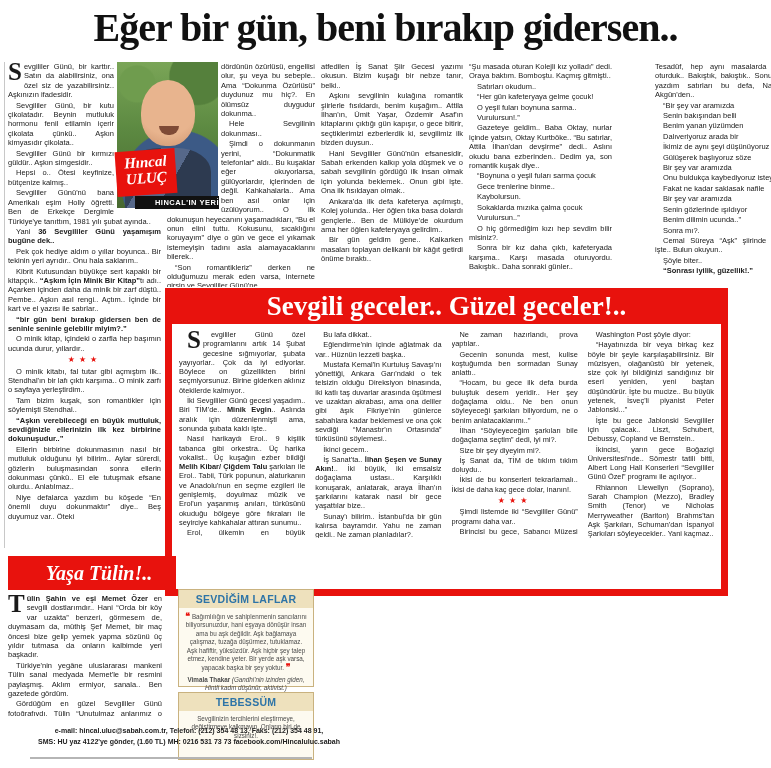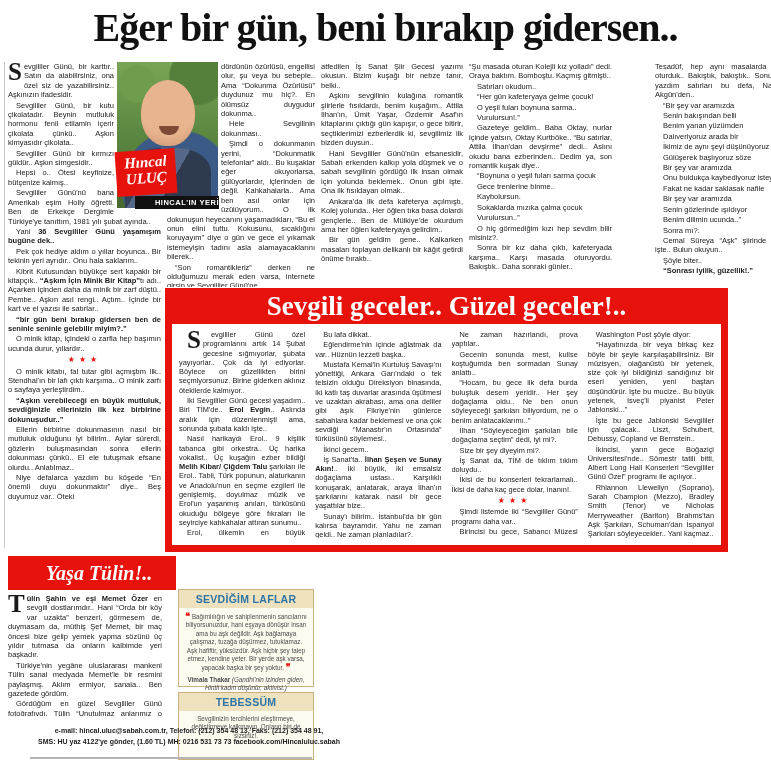--- a/index.html
+++ b/index.html
@@ -36,21 +36,21 @@
   .shirt{position:absolute;left:8px;top:86px;width:86px;height:60px;border-radius:40% 40% 0 0;
         background:linear-gradient(120deg,#33425a 0 30%,#56688a 30% 55%,#2d3a50 55% 100%);}
   .namecard{position:absolute;left:116px;top:150px;width:60px;height:45px;background:#e8120d;
         transform:rotate(-4deg);color:#fff;font-family:"Liberation Serif",serif;
         font-style:italic;font-weight:bold;text-align:center;line-height:1.05;
         font-size:15px;padding-top:5px;box-sizing:border-box;}
   .plate{position:absolute;left:135px;top:196px;width:84px;height:13px;background:#111;
         color:#fff;font-size:7.5px;font-weight:bold;text-align:right;line-height:13px;
         letter-spacing:0.5px;}
   
-  .redbox{position:absolute;left:165px;top:288px;width:563px;height:264px;background:#e8120d;}
+  .redbox{position:absolute;left:165px;top:288px;width:563px;height:308px;background:#e8120d;}
   .banner{height:36px;color:#fff;text-align:center;font-family:"Liberation Serif",serif;
         font-weight:bold;font-size:27px;line-height:36px;}
   .rb-inner{position:absolute;left:7px;top:36px;right:7px;bottom:7px;background:#fff;
         display:flex;gap:10px;padding:6px 7px;box-sizing:border-box;}
   .acol{width:127px;height:208px;overflow:hidden;font-size:7.4px;line-height:9.3px;
         text-align:justify;}
   .acol p{margin:0 0 1px 0;text-indent:8px;}
   .acol p.stars{color:#e8120d;text-align:center;text-indent:0;letter-spacing:4px;font-size:8px;margin:2px 0;}
   
   .yasa{position:absolute;left:8px;top:556px;width:154px;height:34px;background:#e8120d;
@@ -90,20 +90,21 @@
         <p>Sevgililer Günü bir kırmızı güldür.. Aşkın simgesidir..</p>
         <p>Hepsi o.. Ötesi keyfinize, bütçenize kalmış..</p>
         <p>Sevgililer Günü'nü bana Amerikalı eşim Holly öğretti. Ben de Erkekçe Dergimle Türkiye'ye tanıttım, 1981 yılı şubat ayında..</p>
         <p>Yani <strong>36 Sevgililer Günü yaşamışım bugüne dek..</strong></p>
         <p>Pek çok hediye aldım o yıllar boyunca.. Bir tekinin yeri ayrıdır.. Onu hala saklarım..</p>
         <p>Kibrit Kutusundan büyükçe sert kapaklı bir kitapçık.. <strong>“Aşkım İçin Minik Bir Kitap”</strong>tı adı.. Açarken içinden daha da minik bir zarf düştü.. Pembe.. Aşkın asıl rengi.. Açtım.. İçinde bir kart ve el yazısı ile satırlar..</p>
         <p><strong>“bir gün beni bırakıp gidersen ben de seninle seninle gelebilir miyim?.”</strong></p>
         <p>O minik kitap, içindeki o zarfla hep başımın ucunda durur, yıllardır..</p>
         <p class="stars">★★★</p>
         <p>O minik kitabı, fal tutar gibi açmıştım ilk.. Stendhal'ın bir lafı çıktı karşıma.. O minik zarfı o sayfaya yerleştirdim..</p>
+        <p>Tam bizim kuşak, son romantikler için söylemişti Stendhal..</p>
         <p><strong>“Aşkın verebileceği en büyük mutluluk, sevdiğinizle ellerinizin ilk kez birbirine dokunuşudur..”</strong></p>
         <p>Ellerin birbirine dokunmasının nasıl bir mutluluk olduğunu iyi bilirim.. Aylar sürerdi, gözlerin buluşmasından sonra ellerin dokunması çünkü.. El ele tutuşmak efsane olurdu.. Anlatılmaz..</p>
         <p>Niye defalarca yazdım bu köşede “En önemli duyu dokunmaktır” diye.. Beş duyumuz var.. Öteki</p>
       </div>
   </div>
   <div class="col c2">
     <div class="sp-l"></div>
     <div>
         <p class="firstp">dördünün özürlüsü, engellisi olur, şu veya bu sebeple.. Ama “Dokunma Özürlüsü” duydunuz mu hiç?. En ölümsüz duygudur dokunma..</p>
         <p>Hele Sevgilinin dokunması..</p>
@@ -168,21 +169,21 @@
     <div>Hıncal</div>
     <div>ULUÇ</div>
   </div>
   <div class="plate">HINCAL'IN YERİ</div>
 
   <div class="redbox">
     <div class="banner">Sevgili geceler.. Güzel geceler!..</div>
     <div class="rb-inner">
       <div class="acol">
           <p class="firstp"><span class="dc">S</span>evgililer Günü özel programlarını artık 14 Şubat gecesine sığmıyorlar, şubata yayıyorlar.. Çok da iyi ediyorlar. Böylece on güzellikten birini seçmiyorsunuz. Birine giderken aklınız ötekilerde kalmıyor..</p>
-          <p>İki Sevgililer Günü gecesi yaşadım.. Biri TİM'de.. <strong>Erol Evgin</strong>.. Aslında aralık için düzenlenmişti ama, sonunda şubata kaldı işte..</p>
+          <p>İki Sevgililer Günü gecesi yaşadım.. Biri TİM'de.. <strong>Minik Evgin</strong>.. Aslında aralık için düzenlenmişti ama, sonunda şubata kaldı işte..</p>
           <p>Nasıl harikaydı Erol.. 9 kişilik tabanca gibi orkestra.. Üç harika vokalist.. Üç kuşağın ezber bildiği <strong>Melih Kibar/ Çiğdem Talu</strong> şarkıları ile Erol.. Tabii, Türk popunun, alaturkanın ve Anadolu'nun en seçme ezgileri ile genişlemiş, doyulmaz müzik ve Erol'un yaşanmış anıları, türküsünü okuduğu bölgeye göre fıkraları ile seyirciye kahkahalar attıran sunumu..</p>
           <p>Erol, ülkemin en büyük eğlendiricilerinden.. “Eğlendirici!.”</p>
         </div>
       <div class="acol">
           <p class="firstp">Bu lafa dikkat..</p>
           <p>Eğlendirme'nin içinde ağlatmak da var.. Hüznün lezzeti başka..</p>
           <p>Mustafa Kemal'in Kurtuluş Savaşı'nı yönettiği, Ankara Garı'ndaki o tek telsizin olduğu Direksiyon binasında, iki katlı taş duvarlar arasında üşütmesi ve uzaktan akrabası, ama ona deliler gibi âşık Fikriye'nin günlerce sabahlara kadar beklemesi ve ona çok sevdiği “Manastır'ın Ortasında” türküsünü söylemesi..</p>
           <p>İkinci gecem..</p>
           <p>İş Sanat'ta.. <strong>İlhan Şeşen ve Sunay Akın!</strong>.. İki büyük, iki emsalsiz doğaçlama ustası.. Karşılıklı konuşarak, anlatarak, araya İlhan'ın şarkılarını katarak nasıl bir gece yaşattılar bize..</p>
           <p>Sunay'ı bilirim.. İstanbul'da bir gün kalırsa bayramdır. Yahu ne zaman geldi.. Ne zaman planladılar?.</p>

